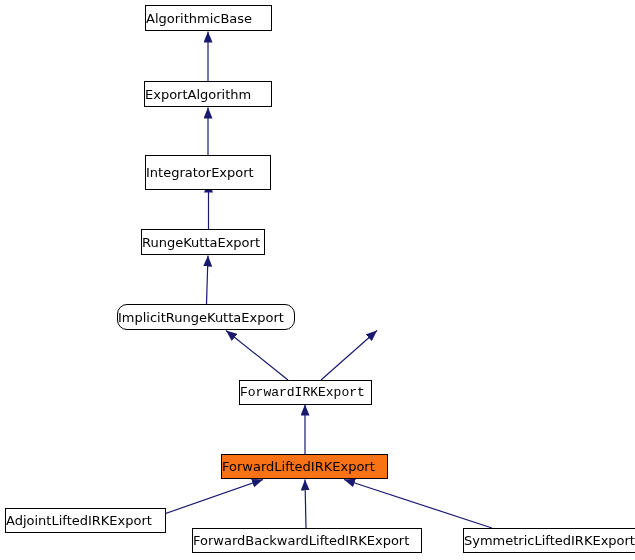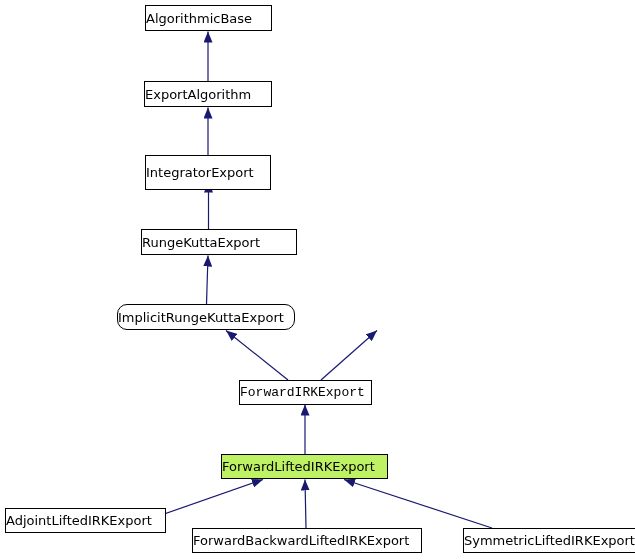--- a/index.html
+++ b/index.html
@@ -31,28 +31,28 @@
     color: #000000;
     font-size: 13px;
     line-height: 1;
     display: flex;
     align-items: center;
     justify-content: flex-start;
     white-space: nowrap;
     cursor: pointer;
   }
   .node.highlighted {
-    background: #bef264;
+    background: #f97316;
     cursor: default;
   }
   
   .n-algorithmicbase        { left: 145px; top:   5px; width: 127px; height: 26px; }
   .n-exportalgorithm        { left: 144px; top:  81px; width: 128px; height: 26px; }
   .n-integratorexport       { left: 145px; top: 155px; width: 126px; height: 35px; }
-  .n-rungekuttaexport       { left: 141px; top: 229px; width: 156px; height: 26px; }
+  .n-rungekuttaexport       { left: 141px; top: 229px; width: 124px; height: 26px; }
   .n-implicitrungekutta     { left: 117px; top: 304px; width: 178px; height: 26px; border-radius: 10px; }
   .n-rksensitivities        { left: 322px; top: 304px; width: 146px; height: 26px; }
   .n-forwardirk             { left: 239px; top: 380px; width: 133px; height: 25px; font-family: Liberation Mono, monospace; }
   .n-forwardlifted          { left: 221px; top: 454px; width: 167px; height: 25px; }
   .n-adjointlifted          { left:   5px; top: 508px; width: 161px; height: 25px; }
   .n-forwardbackwardlifted  { left: 192px; top: 528px; width: 230px; height: 25px; }
   .n-symmetriclifted        { left: 443px; top: 528px; width: 177px; height: 25px; margin-left: 20px; }
 </style>
 </head>
 <body>

